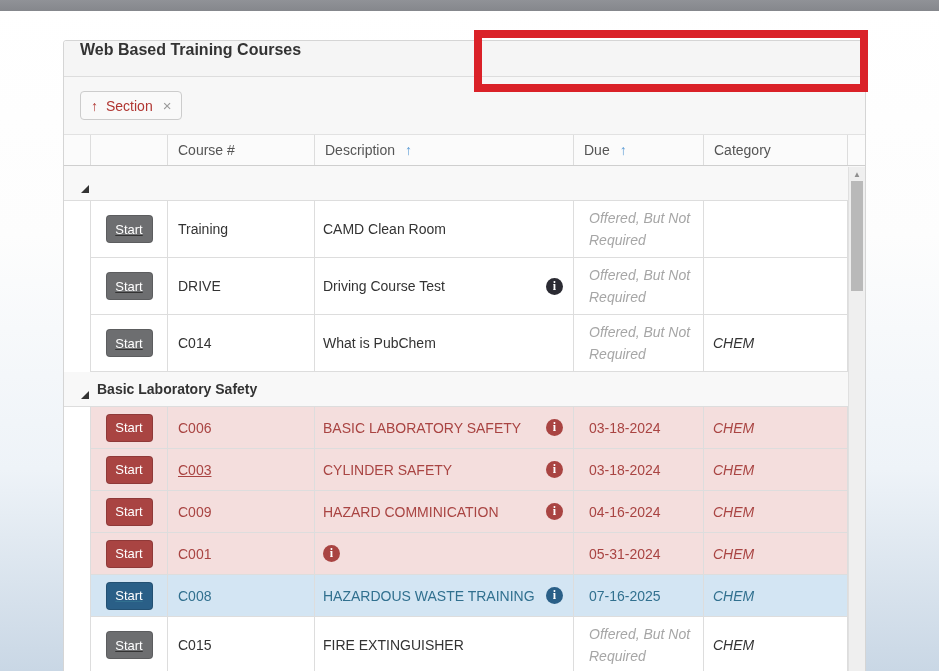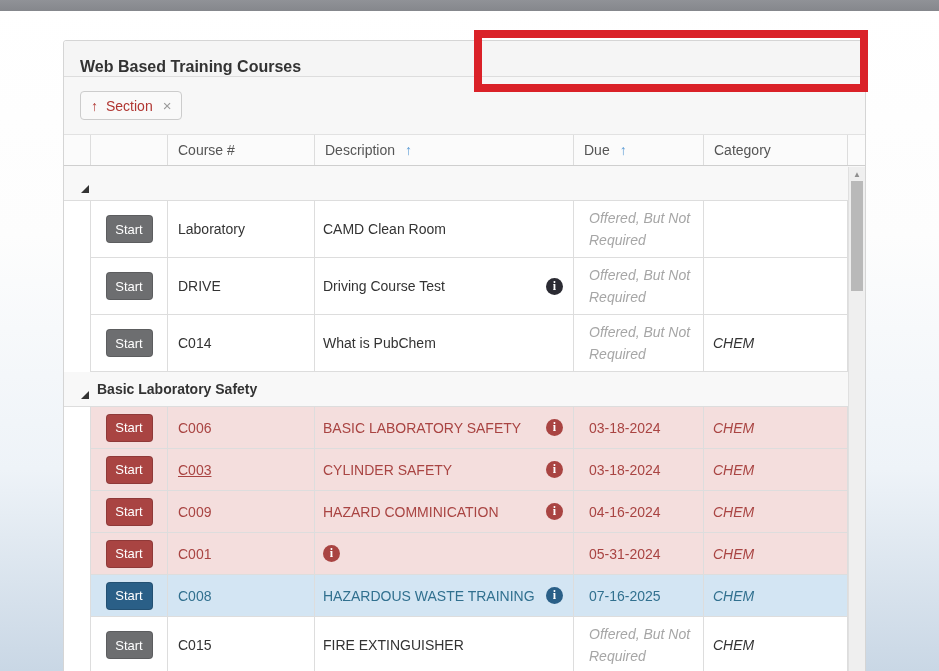--- a/index.html
+++ b/index.html
@@ -12,21 +12,21 @@
   }
   .topbar { position:absolute; left:0; top:0; width:939px; height:11px;
     background:linear-gradient(180deg,#909297,#85878c); }
 
   .panel {
     position:absolute; left:63px; top:40px; width:803px; height:700px;
     background:#fff; border:1px solid #d5d5d5; border-radius:3px;
   }
   .panel-header {
     height:36px; background:#f5f5f5; border-bottom:1px solid #ddd;
-    display:flex; align-items:flex-end; justify-content:space-between;
+    display:flex; align-items:flex-start; justify-content:space-between;
     padding:0 30px 0 16px; border-radius:3px 3px 0 0;gap:27px;
   }
   .panel-title { font-size:16px; font-weight:bold; color:#333; }
   .legend { display:flex; gap:12px; }
   .legend-badge { font-size:14px; padding:4px 9px; border-radius:4px; white-space:nowrap; }
 
   .annotation-box {
     position:absolute; left:474px; top:30px; width:394px; height:62px;
     border:8px solid #da2128; z-index:60; pointer-events:none;
   }
@@ -53,21 +53,21 @@
   .grid-body { position:relative; width:801px; }
   .group-row { display:flex; align-items:center; height:35px; background:#f8f8f8;
     border-bottom:1px solid #ddd; padding-left:17px; }
   .group-tri { width:8px; height:8px; flex:0 0 8px; }
   .group-label { font-size:14px; font-weight:bold; color:#333; margin-left:8px; white-space:nowrap; }
 
   .data-row { display:flex; }
   .cell { border-right:1px solid #ddd; border-bottom:1px solid #ddd;
     display:flex; align-items:center; font-size:14px; overflow:hidden; background:#fff; }
   .cell-indent { border-bottom:none; background:transparent; }
-  .cell-start { justify-content:center; }
+  .cell-start { justify-content:center;text-decoration:underline; }
   .cell-course { padding-left:10px; }
   .cell-desc { justify-content:space-between; padding:0 10px 0 8px; }
   .cell-due { padding:0 8px 0 15px; }
   .cell-cat { padding-left:9px;font-style:italic; }
   .not-required { font-style:italic; color:#a6a6a6; line-height:1.6; }
 
   .start-btn { width:47px; height:28px; border:1px solid rgba(0,0,0,0.15); border-radius:4px;
     color:#fff; font-size:13px; font-family:inherit; cursor:pointer;
     display:flex; align-items:center; justify-content:center; }
 
@@ -135,21 +135,21 @@
         <div class="group-row">
           <span class="group-tri"><svg width="8" height="8" viewBox="0 0 12 12">
               <polygon points="12,0 12,12 0,12" fill="#333"></polygon>
             </svg></span>
         </div>
         <div class="data-row row-normal" style="height: 57px;">
           <div class="cell cell-indent" style="flex: 0 0 27px;"></div>
           <div class="cell cell-start" style="flex: 0 0 77px;">
             <button class="start-btn">Start</button>
           </div>
-          <div class="cell cell-course" style="flex: 0 0 147px;">Laboratory</div>
+          <div class="cell cell-course" style="flex: 0 0 147px;">Training</div>
           <div class="cell cell-desc" style="flex: 0 0 259px;">
             <span>CAMD Clean Room</span>
           </div>
           <div class="cell cell-due" style="flex: 0 0 130px;">
             <span class="not-required">Offered, But Not Required</span>
           </div>
           <div class="cell cell-cat" style="flex: 0 0 144px;"></div>
         </div>
         <div class="data-row row-normal" style="height: 57px;">
           <div class="cell cell-indent" style="flex: 0 0 27px;"></div>

